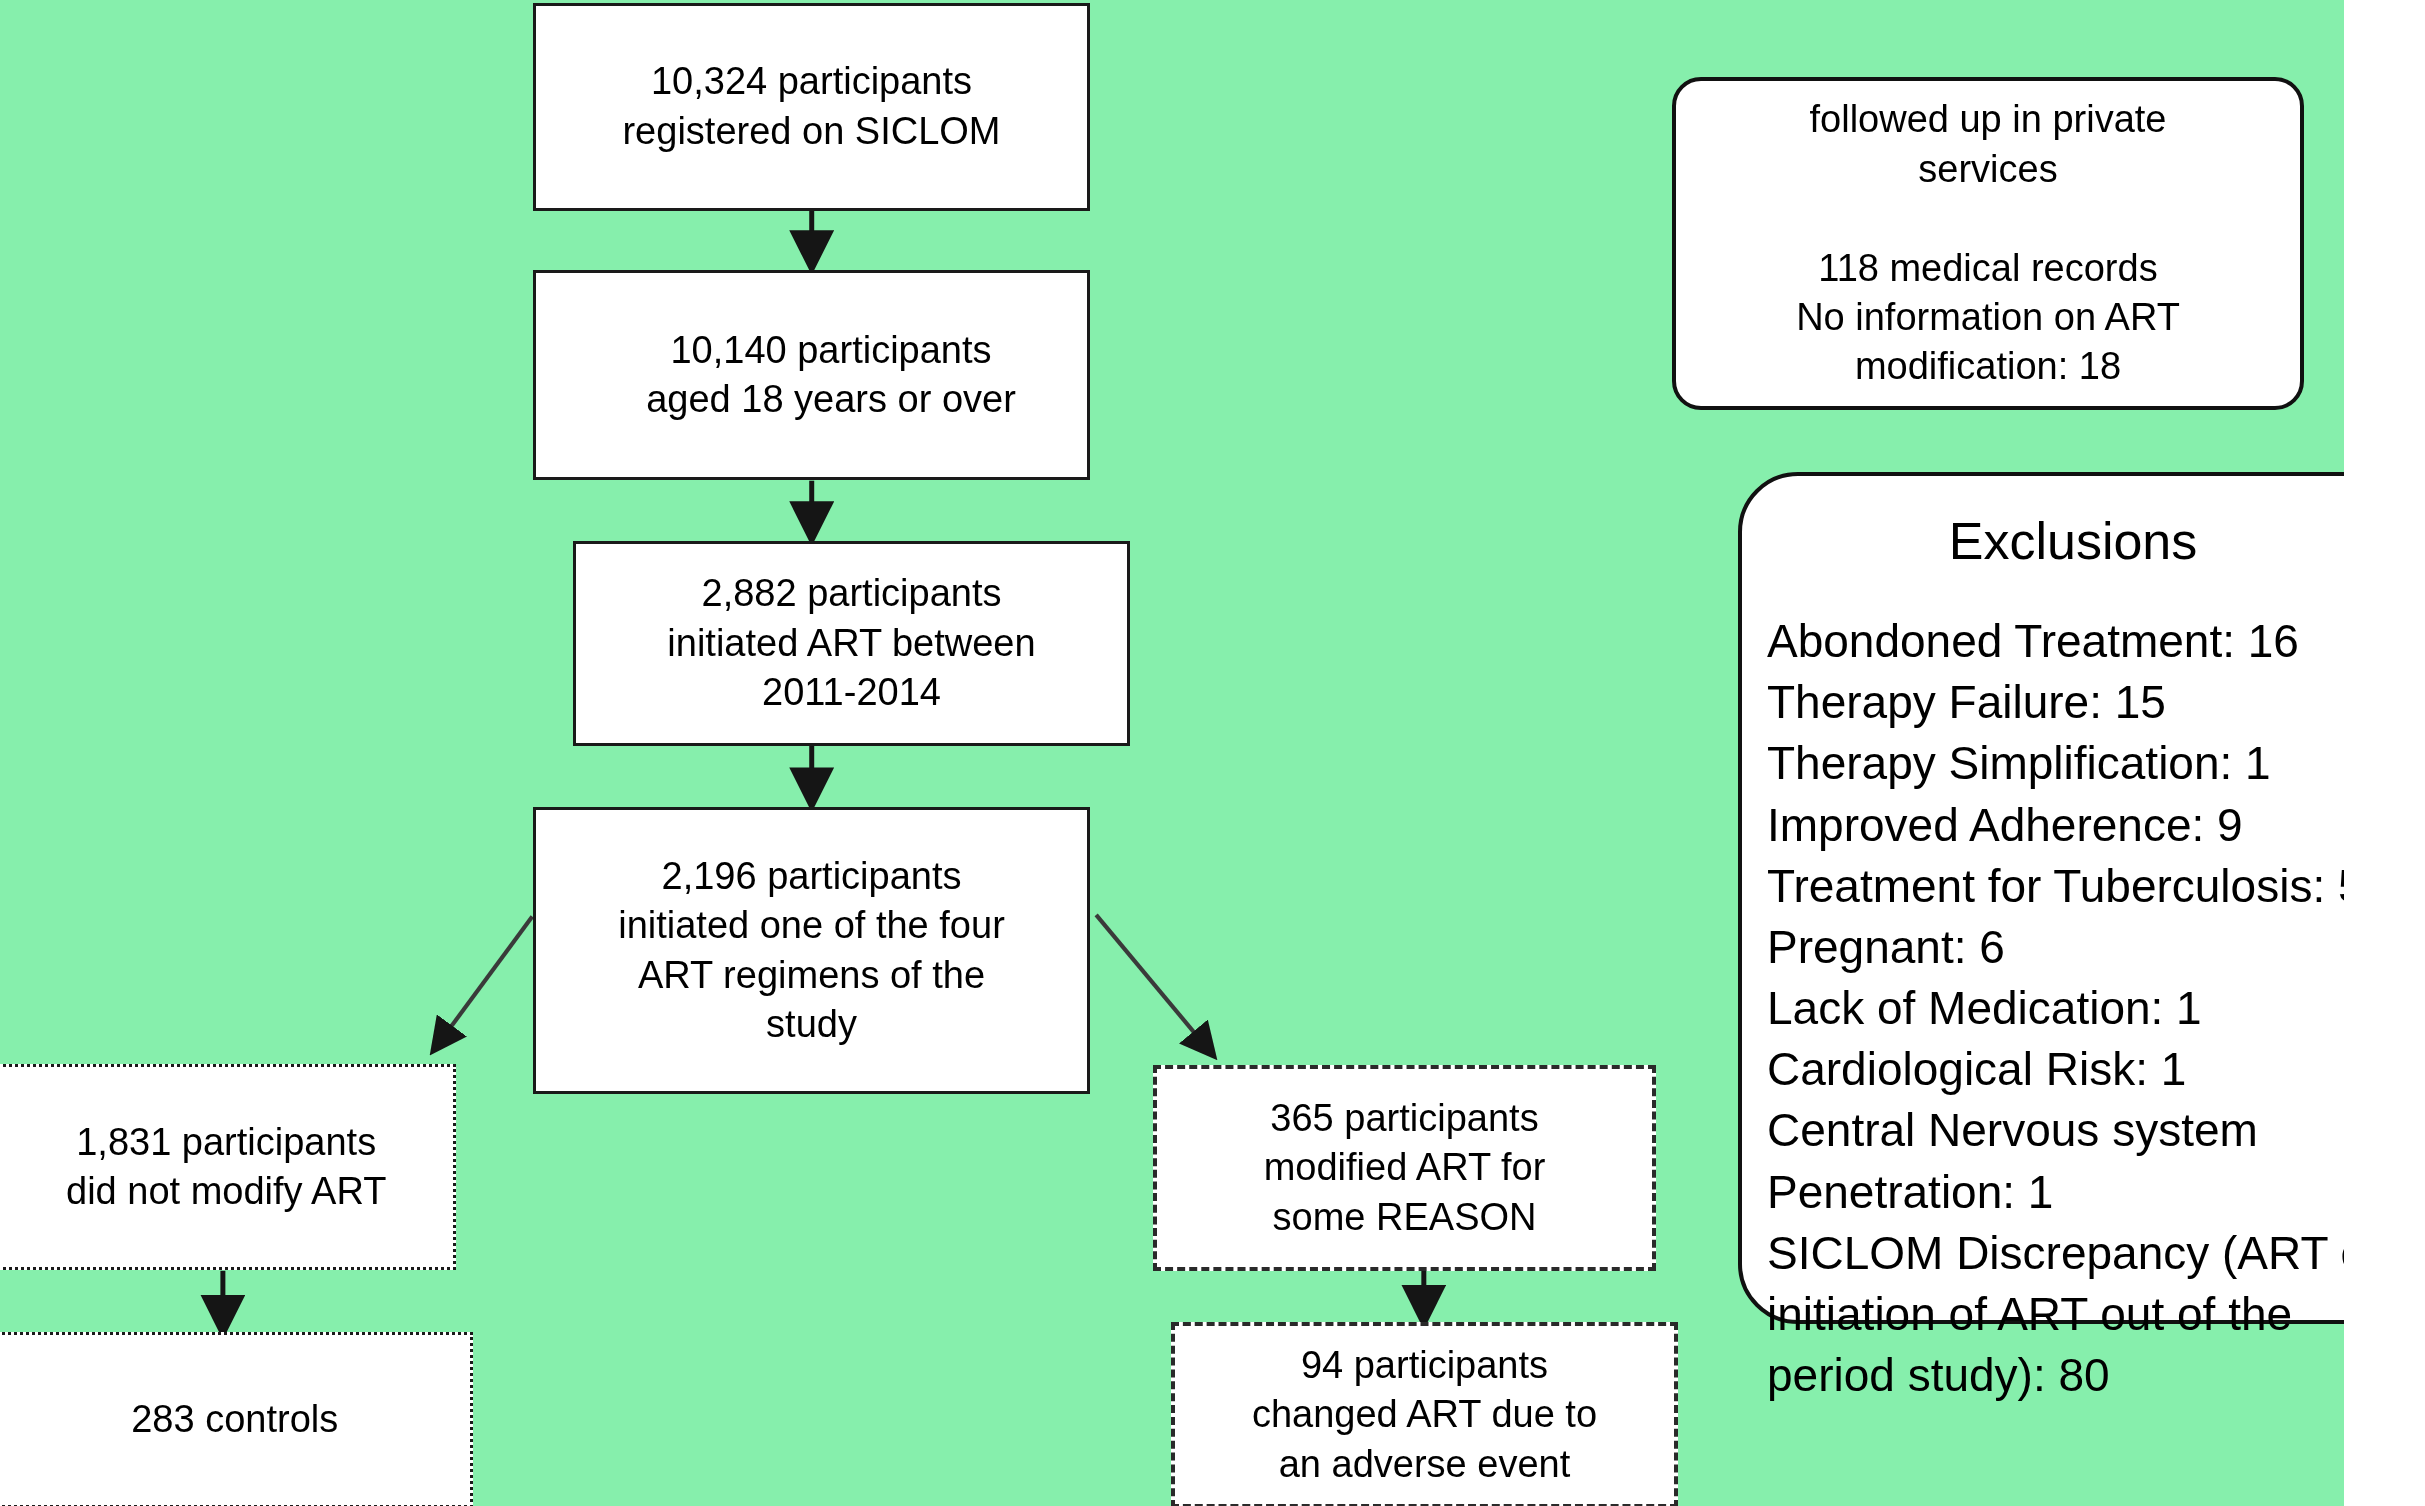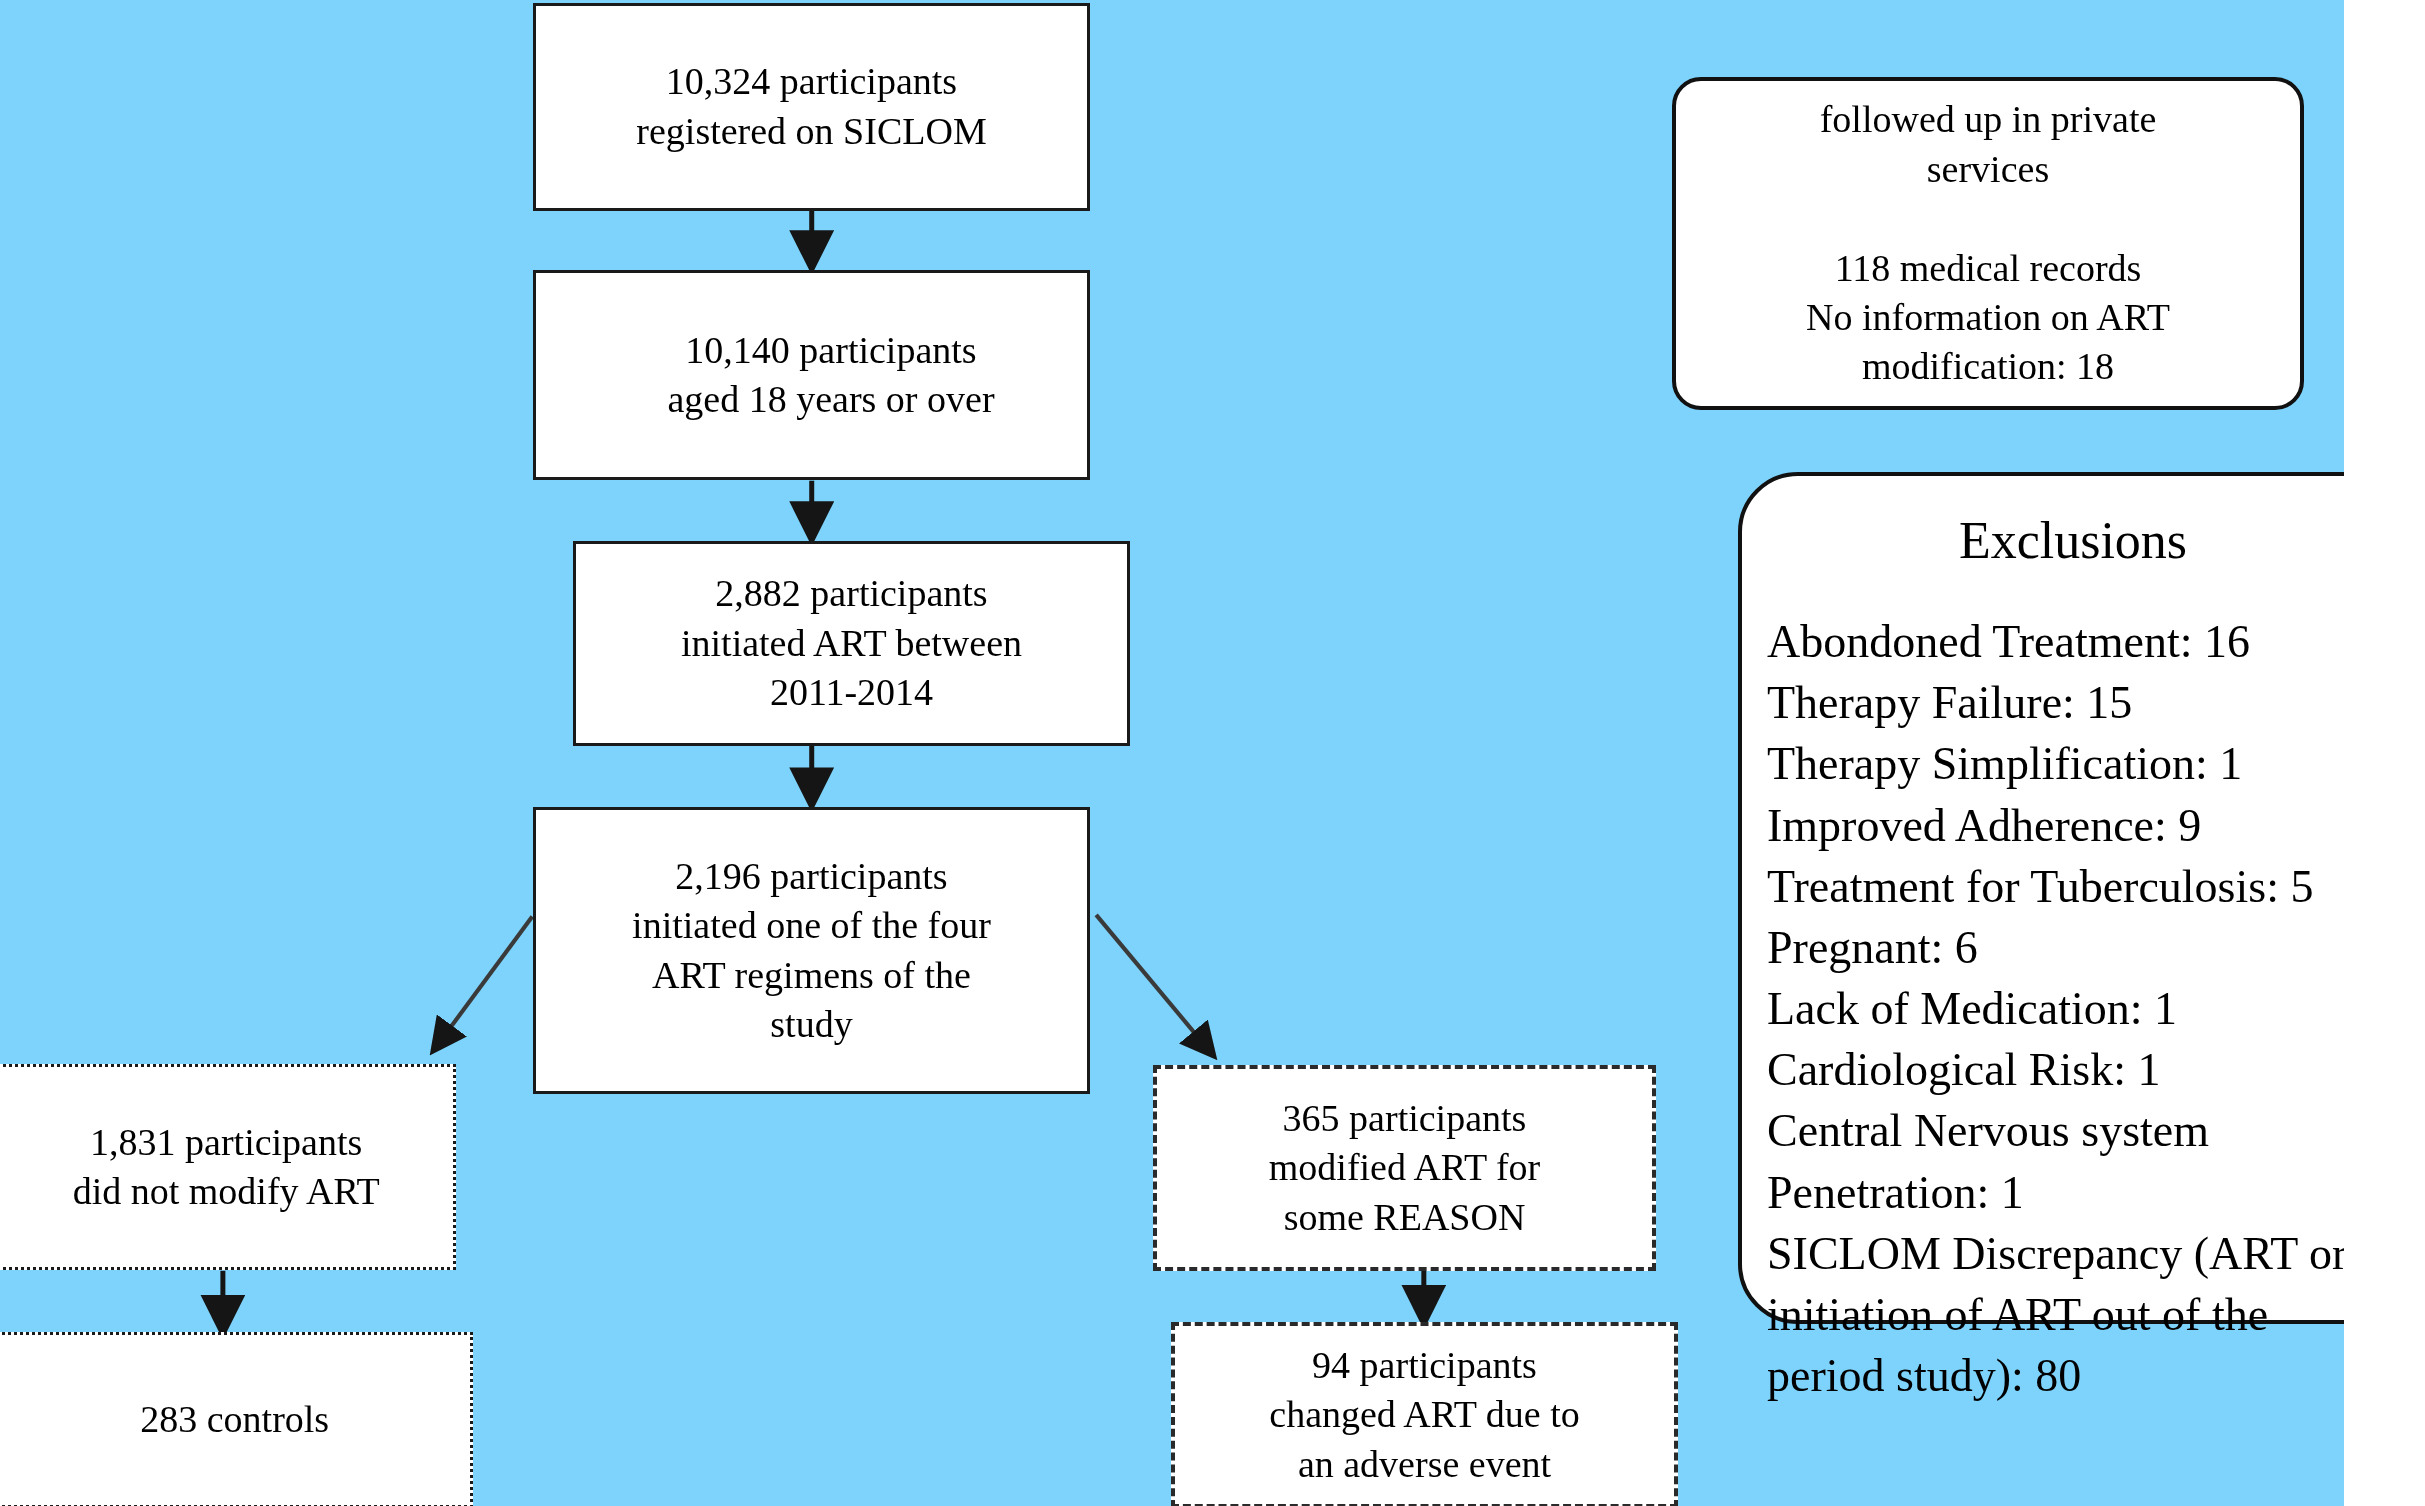--- a/index.html
+++ b/index.html
@@ -4,22 +4,22 @@
 <style>
   html, body {
     margin: 0;
     padding: 0;
     background: #ffffff;
   }
   #canvas {
     position: relative;
     width: 2344px;
     height: 1507px;
-    background: #7dd3fc;
-    font-family: Liberation Serif, serif;
+    background: #86efac;
+    font-family: Liberation Sans, sans-serif;
     color: #000000;
     overflow: hidden;
   }
   .node {
     position: absolute;
     box-sizing: border-box;
     display: flex;
     align-items: center;
     justify-content: center;
     text-align: center;

